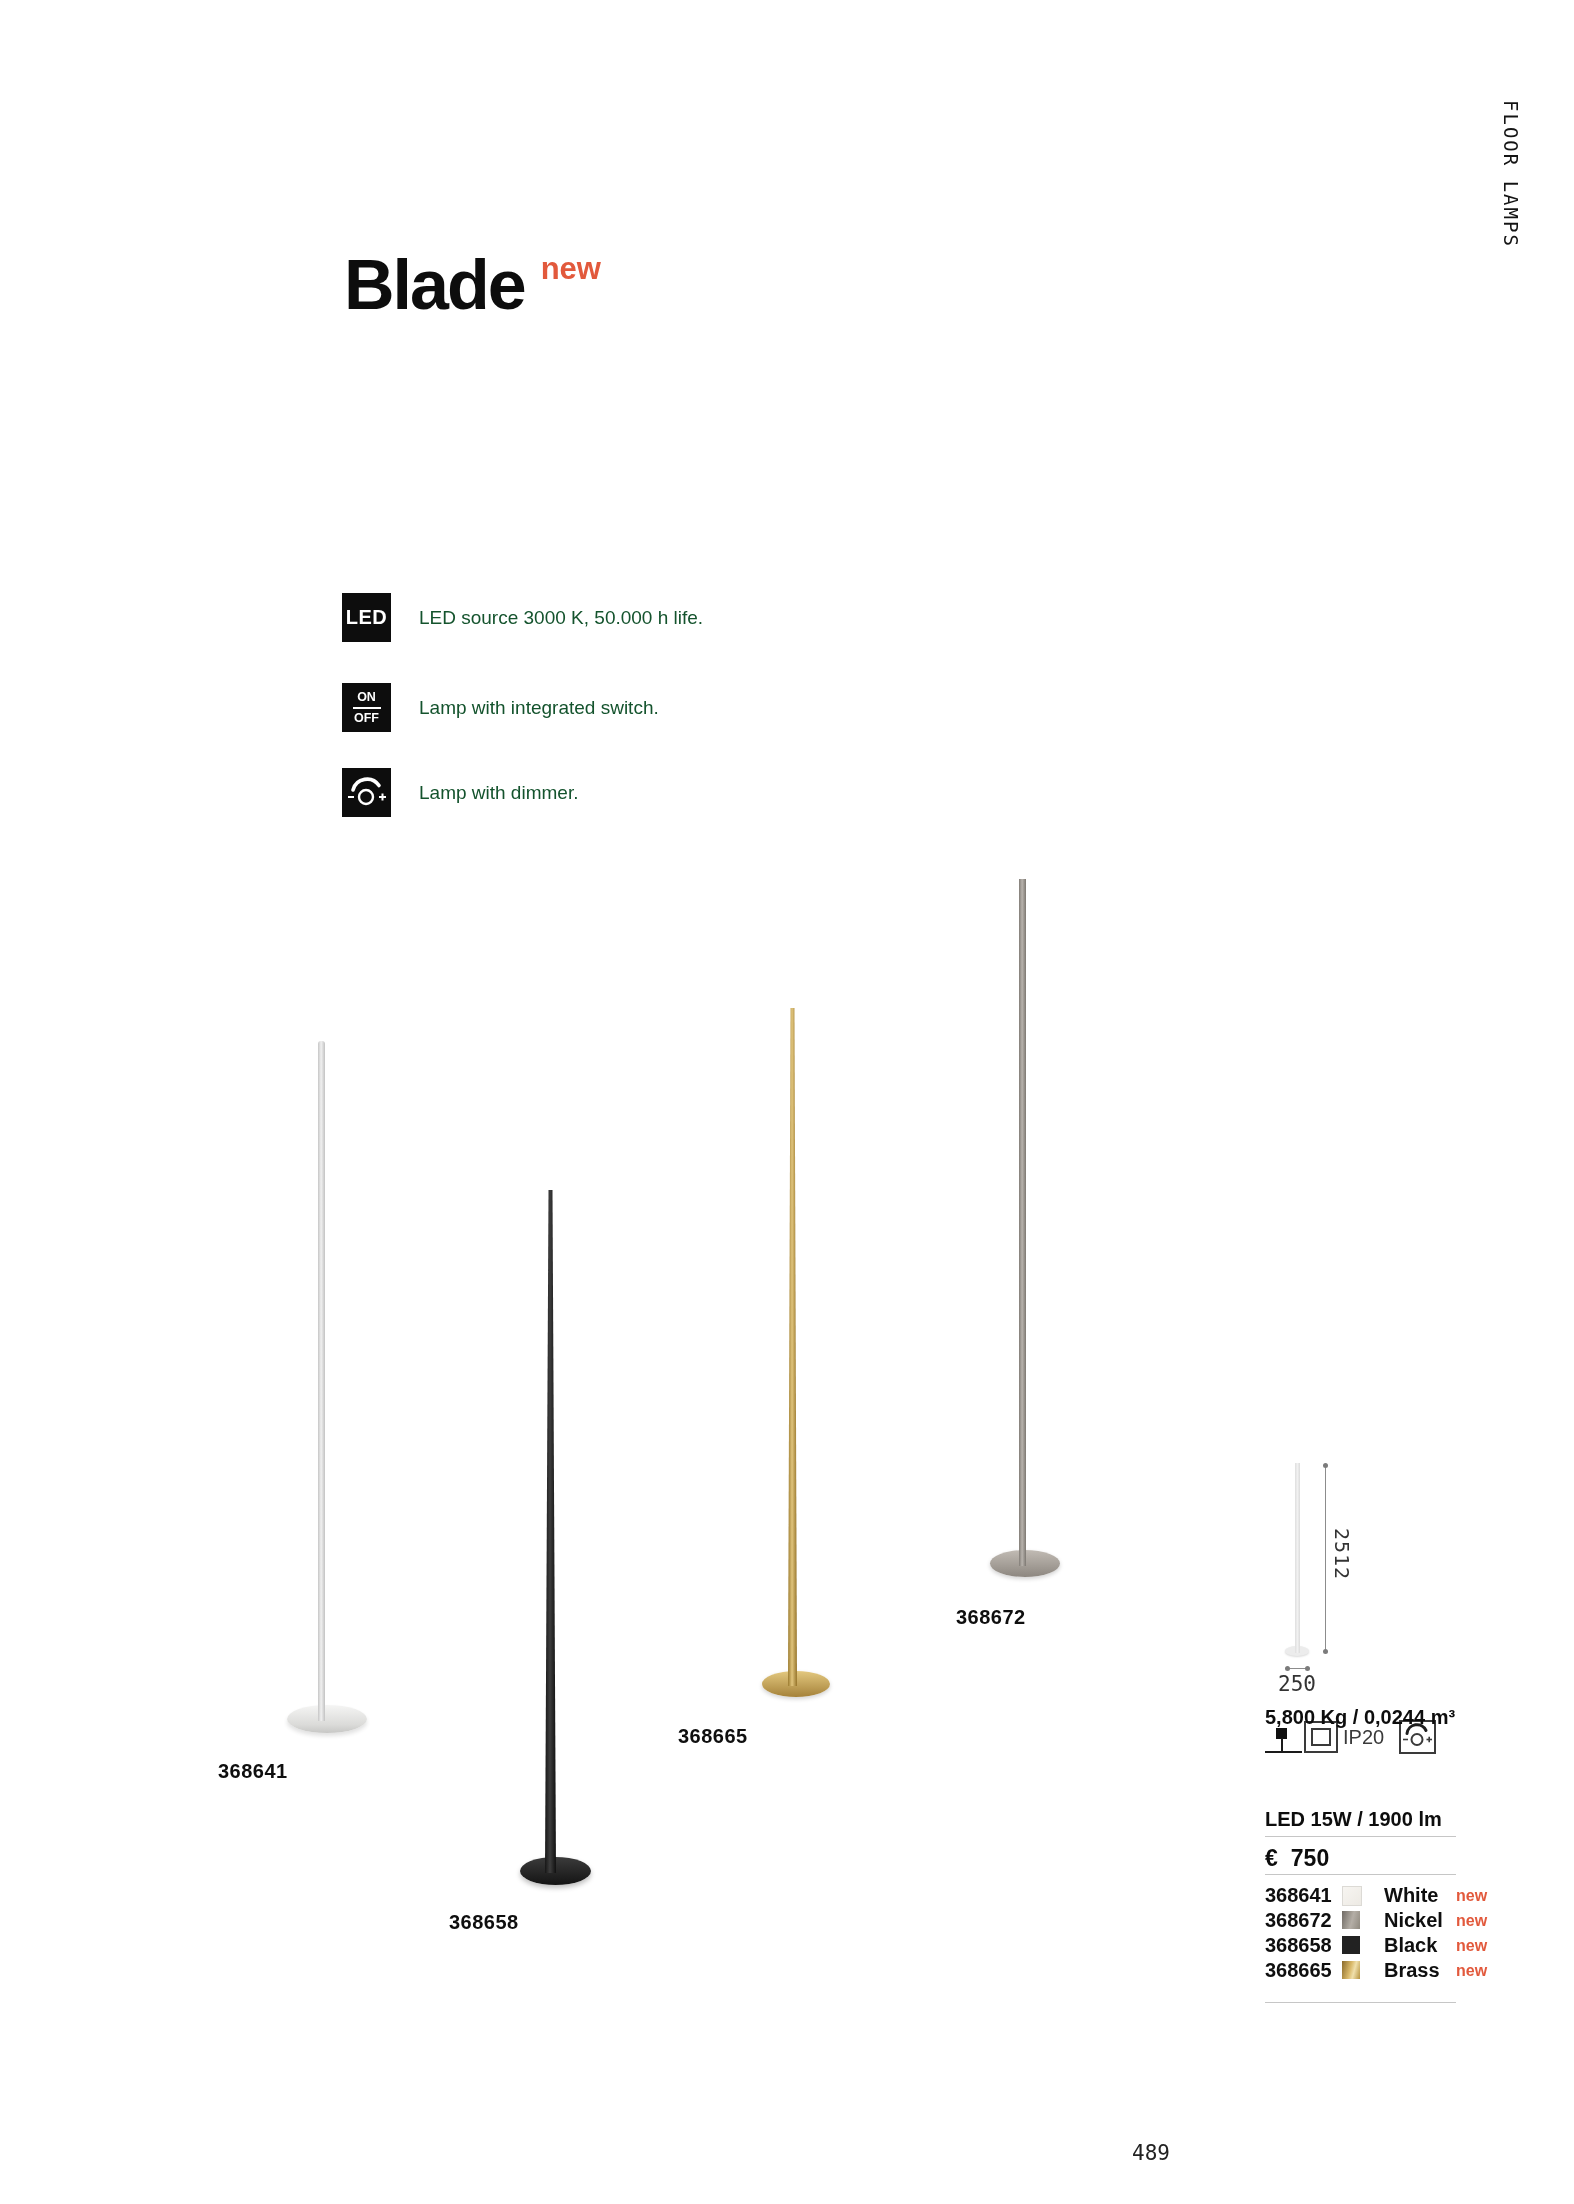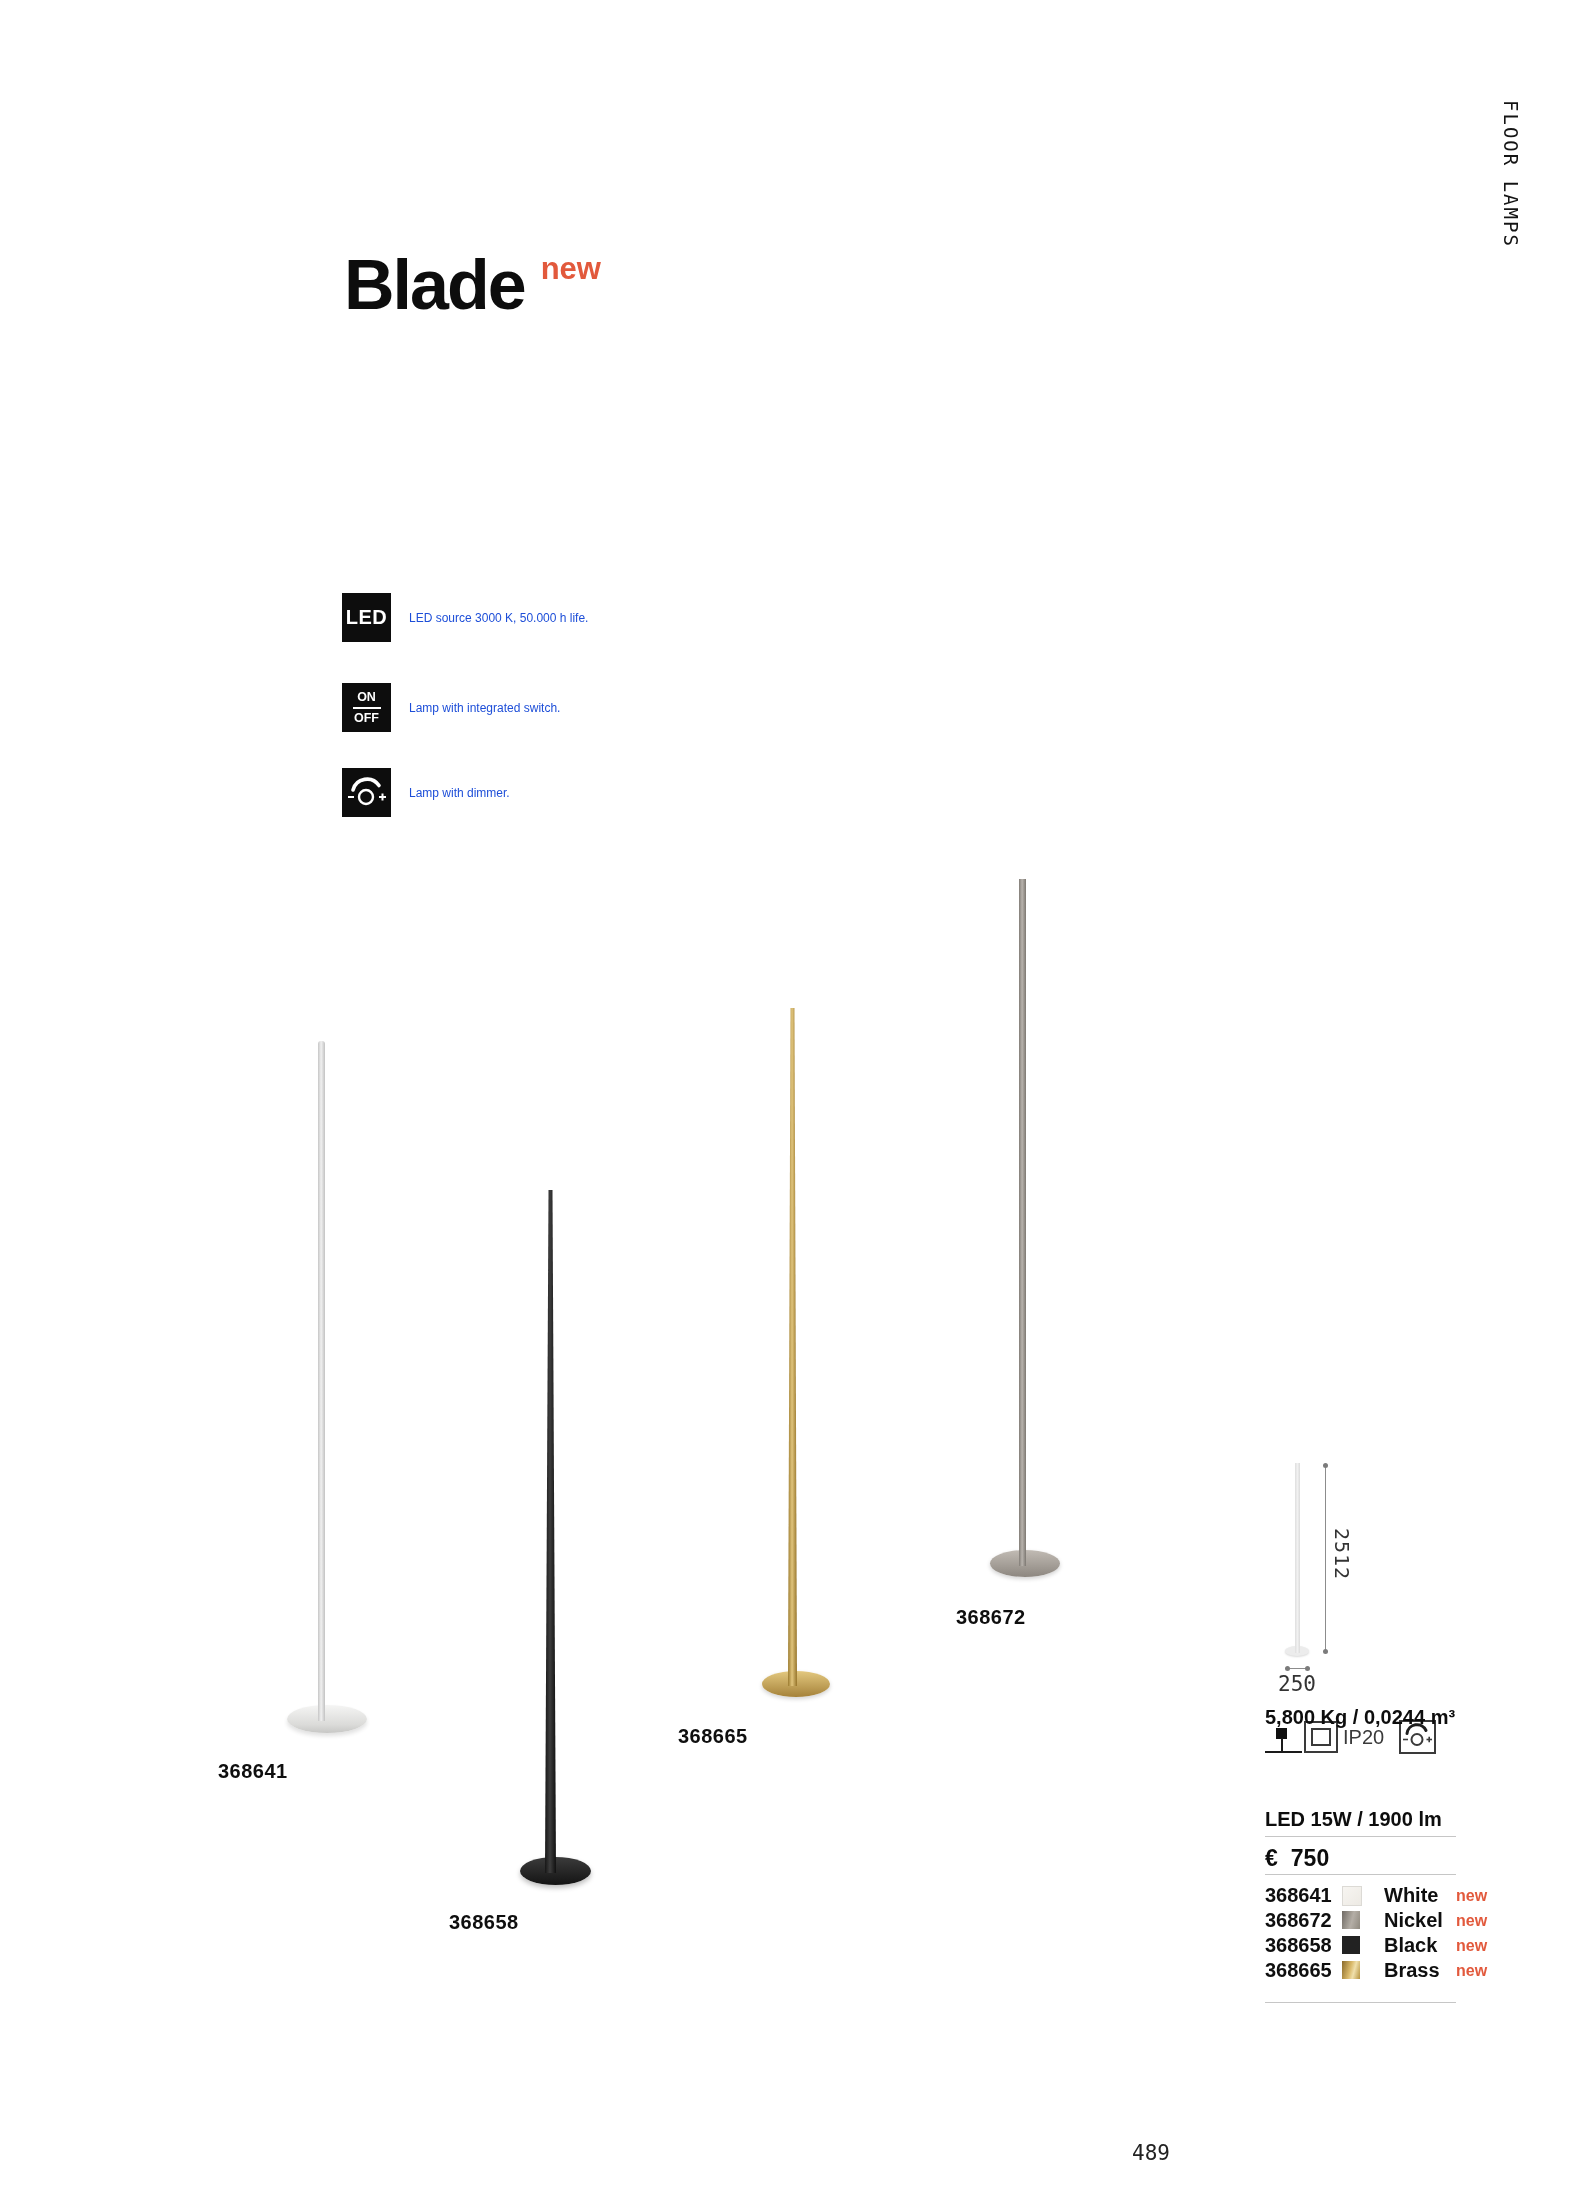--- a/index.html
+++ b/index.html
@@ -16,28 +16,28 @@
   
   .title{position:absolute; left:344px; top:250px; margin:0; font-size:70px; font-weight:700;
          letter-spacing:-2px; line-height:1; color:#0d0d0d; white-space:nowrap;}
   .title .badge{display:inline-block; font-size:31px; font-weight:600; letter-spacing:0;
                 color:#E2593C; position:relative; top:-30px; margin-left:16px;}
   
   .desc{position:absolute; left:342px; top:348px; width:420px;
         font-family:"Liberation Serif","DejaVu Serif",serif; font-size:26px; line-height:30px;
         color:#1d1d1b; white-space:pre-line;}
   
-  .feat{position:absolute; left:342px; display:flex; align-items:center; gap:18px;}
+  .feat{position:absolute; left:342px; display:flex; align-items:center; gap:28px;}
   .feat-1{top:593px;} .feat-2{top:683px;} .feat-3{top:768px;}
   .icon-sq{width:49px; height:49px; background:#0d0d0d; color:#fff; flex:none;
            display:flex; align-items:center; justify-content:center;}
   .icon-led-text{font-weight:700; font-size:20px; letter-spacing:.5px;}
   .icon-onoff{flex-direction:column; line-height:1; font-size:12.5px; font-weight:700;}
   .onoff-sep{width:28px; height:2px; background:#fff; margin:3px 0;}
-  .feat-label{font-size:12px; color:#1d4ed8; white-space:nowrap;}
+  .feat-label{font-size:19px; color:#14532d; white-space:nowrap;}
   
   .rod{position:absolute;}
   .base{position:absolute; border-radius:50%;}
   .lamp-code{position:absolute; font-size:20px; font-weight:700; letter-spacing:.5px; color:#0f0f0f;}
   .rod-white{left:318px; top:1041px; width:7px; height:680px;
              background:linear-gradient(to right,#c6c6c6,#f0f0f0 45%,#c2c2c2); border-radius:3px 3px 0 0;}
   .base-white{left:287px; top:1705px; width:80px; height:28px;
               background:linear-gradient(#f5f5f4,#dbdbd9 70%,#c7c7c5); box-shadow:0 3px 4px rgba(0,0,0,.12);}
   .rod-black{left:545px; top:1190px; width:11px; height:683px;
              background:linear-gradient(to right,#161616,#3d3d3d 45%,#101010);

